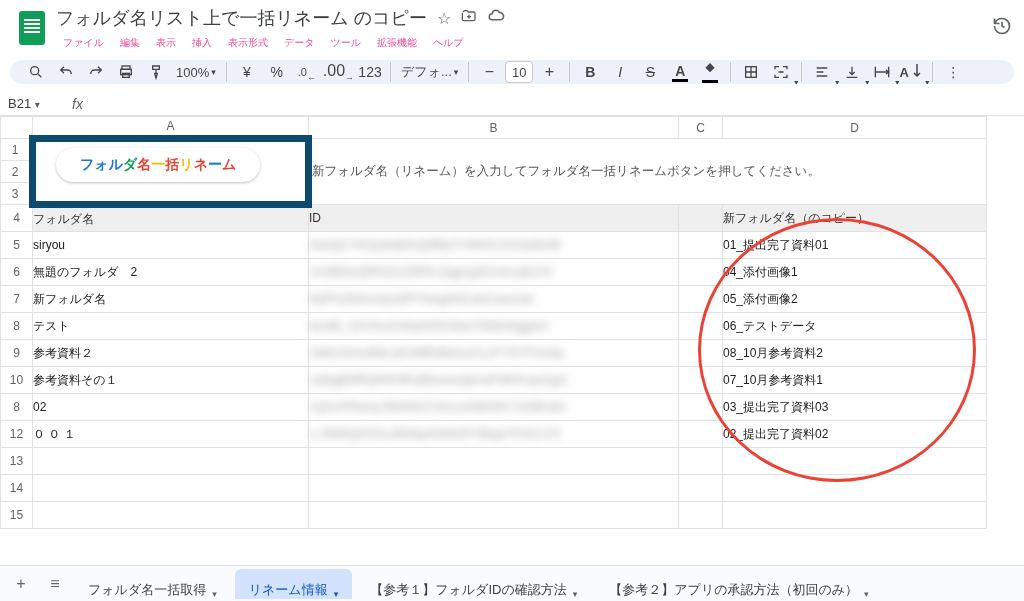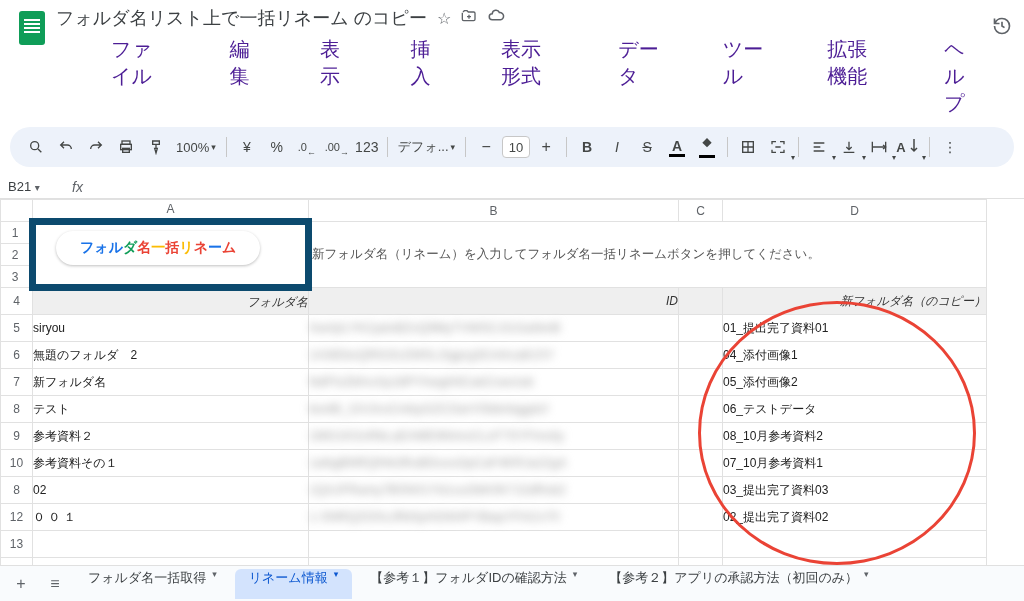--- a/index.html
+++ b/index.html
@@ -6,23 +6,23 @@
 body { background:#fff; width:1024px; height:601px; overflow:hidden; position:relative; }
 .header { display:flex; align-items:flex-start; padding:6px 12px 0 12px; }
 .logo { width:40px; height:40px; display:flex; align-items:center; justify-content:center; margin-top:2px; }
 .logo-sq { width:26px; height:34px; background:#0f9d58; border-radius:3px; position:relative; }
 .logo-sq::before { content:""; position:absolute; top:8px; left:5px; width:16px; height:2px; background:#fff; box-shadow:0 4px #fff,0 8px #fff,0 12px #fff; }
 .title-area { flex:1; margin-left:4px; }
 .title-row { display:flex; align-items:center; gap:10px; }
 .doc-title { font-size:18px; color:#3c4043; }
 .tiny-ic { color:#5f6368; font-size:16px; cursor:pointer; }
 .menus { display:flex; gap:2px; margin-top:4px; }
-.menu { font-size:20px; color:#4c1d95; padding:2px 7px; border-radius:4px; cursor:pointer;margin-left:48px; }
+.menu { font-size:10px; color:#ec4899; padding:2px 7px; border-radius:4px; cursor:pointer; }
 .hist-ic { margin-top:10px; color:#5f6368; font-size:18px; }
-.toolbar { margin:8px 10px 0 10px; background:#edf2fa; border-radius:24px; height:40px; display:flex; align-items:center; padding:0 12px; gap:2px; color:#444746; overflow:hidden; }
+.toolbar { margin:8px 10px 0 10px; background:#edf2fa; border-radius:24px; height:24px; display:flex; align-items:center; padding:0 12px; gap:2px; color:#444746; overflow:hidden; }
 .tbtn { min-width:28px; height:28px; display:flex; align-items:center; justify-content:center; border-radius:4px; font-size:14px; cursor:pointer; white-space:nowrap; }
 .tbtn svg { width:16px; height:16px; }
 .tsep { width:1px; height:20px; background:#c7c7c7; margin:0 4px; }
 .zoom-box { font-size:13px; padding:0 4px; }
 .fsize { display:flex; align-items:center; gap:2px; }
 .fsize .num { border:1px solid #c7c7c7; border-radius:4px; width:28px; height:22px; display:flex; align-items:center; justify-content:center; background:#fff; font-size:13px; }
 .fscircle { width:20px; height:20px; display:flex; align-items:center; justify-content:center; font-size:16px; }
 .tc-under { border-bottom:3px solid #000; display:inline-block; width:16px; text-align:center; font-weight:600; }
 .fc-under { border-bottom:3px solid #000; display:inline-block; width:16px; text-align:center; }
 .cell-ref-bar { display:flex; align-items:center; border-bottom:1px solid #e0e0e0; height:24px; margin-top:8px; }
@@ -30,30 +30,30 @@
 .cell-ref-dd { color:#5f6368; font-size:10px; }
 .fx { font-style:italic; color:#5f6368; margin:0 10px; font-size:14px; }
 .grid-wrap { overflow:auto; height:460px; position:relative; }
 table.sheet { border-collapse:collapse; table-layout:fixed; }
 .sheet th, .sheet td { border:1px solid #e1e1e1; font-size:12px; padding:0; }
 .sheet th { background:#fff; color:#5f6368; font-weight:400; text-align:center; height:22px; }
 .row-h { width:32px; background:#fff; text-align:center; color:#5f6368; font-size:11px; }
 .colA { width:276px; } .colB { width:370px; } .colC { width:44px; } .colD { width:264px; }
 .sheet td { height:27px; vertical-align:middle; }
 .data-cell { padding:2px 6px; font-size:12.5px; color:#222; }
-.hdr-cell { background:#efefef; text-align:right; font-size:13px; color:#333; padding:4px 0;font-style:italic; }
+.hdr-cell { background:#efefef; text-align:left; font-size:13px; color:#333; padding:4px 0; }
 .pill-btn { background:#fff; border-radius:22px; padding:8px 24px; box-shadow:0 1px 3px rgba(0,0,0,0.25); font-size:14px; font-weight:bold; display:inline-block; margin:6px 0 6px 20px; }
 .pill-btn .c1{color:#1a73e8}.pill-btn .c2{color:#1a73e8}.pill-btn .c3{color:#1a73e8}.pill-btn .c4{color:#0f9d58}
 .pill-btn .c5{color:#ea4335}.pill-btn .c6{color:#fbbc04}.pill-btn .c7{color:#ea4335}.pill-btn .c8{color:#fbbc04}
 .pill-btn .c9{color:#ea4335}.pill-btn .c10{color:#1a73e8}.pill-btn .c11{color:#ea4335}
 .instr { font-size:12.5px; color:#555; }
 .blur { filter:blur(4px); color:#999; letter-spacing:.5px; }
 .corner-box { width:32px; background:#fff; }
 .tabs-bar { position:absolute; bottom:0; left:0; right:0; height:36px; background:#f9fbfd; border-top:1px solid #e0e0e0; display:flex; align-items:center; padding:0 6px; gap:4px; }
-.tab-btn { padding:0 14px; height:30px; display:flex; align-items:flex-start; gap:6px; font-size:13px; color:#3c4043; border-radius:6px 6px 0 0; cursor:pointer; }
+.tab-btn { padding:0 14px; height:30px; display:flex; align-items:flex-end; gap:6px; font-size:13px; color:#3c4043; border-radius:6px 6px 0 0; cursor:pointer; }
 .tab-btn.active { background:#d3e3fd; color:#0b57d0; font-weight:500; }
 .tab-dd { font-size:9px; color:#5f6368; }
 .tab-ic { width:30px; text-align:center; color:#5f6368; font-size:16px; }
 .red-ellipse { position:absolute; border:3px solid #ea4335; border-radius:50%; pointer-events:none; }
 .dd-tri { font-size:9px; margin-left:2px; }
 .bkt-dd { position:relative; }
 .bkt-dd::after{ content:"▾"; font-size:8px; position:absolute; right:-3px; bottom:-1px; }
 </style>
 </head>
 <body>
@@ -131,21 +131,21 @@
       <span>100%</span>
       <span class="dd-tri">▾</span>
     </div>
   <div class="tsep"></div>
   <div class="tbtn">¥</div>
   <div class="tbtn">%</div>
   <div class="tbtn">
       <span style="position:relative"><span style="font-size:11px">.0</span><sub style="font-size:9px">←</sub></span>
     </div>
   <div class="tbtn">
-      <span style="position:relative"><span style="font-size:11px">.00</span><sub style="font-size:9px">→</sub></span>
+      <span style="position:relative"><span style="font-size:16px">.00</span><sub style="font-size:9px">→</sub></span>
     </div>
   <div class="tbtn">123</div>
   <div class="tsep"></div>
   <div class="tbtn zoom-box">
       <span>デフォ...</span>
       <span class="dd-tri">▾</span>
     </div>
   <div class="tsep"></div>
   <div class="fsize">
     <div class="fscircle tbtn">−</div>

